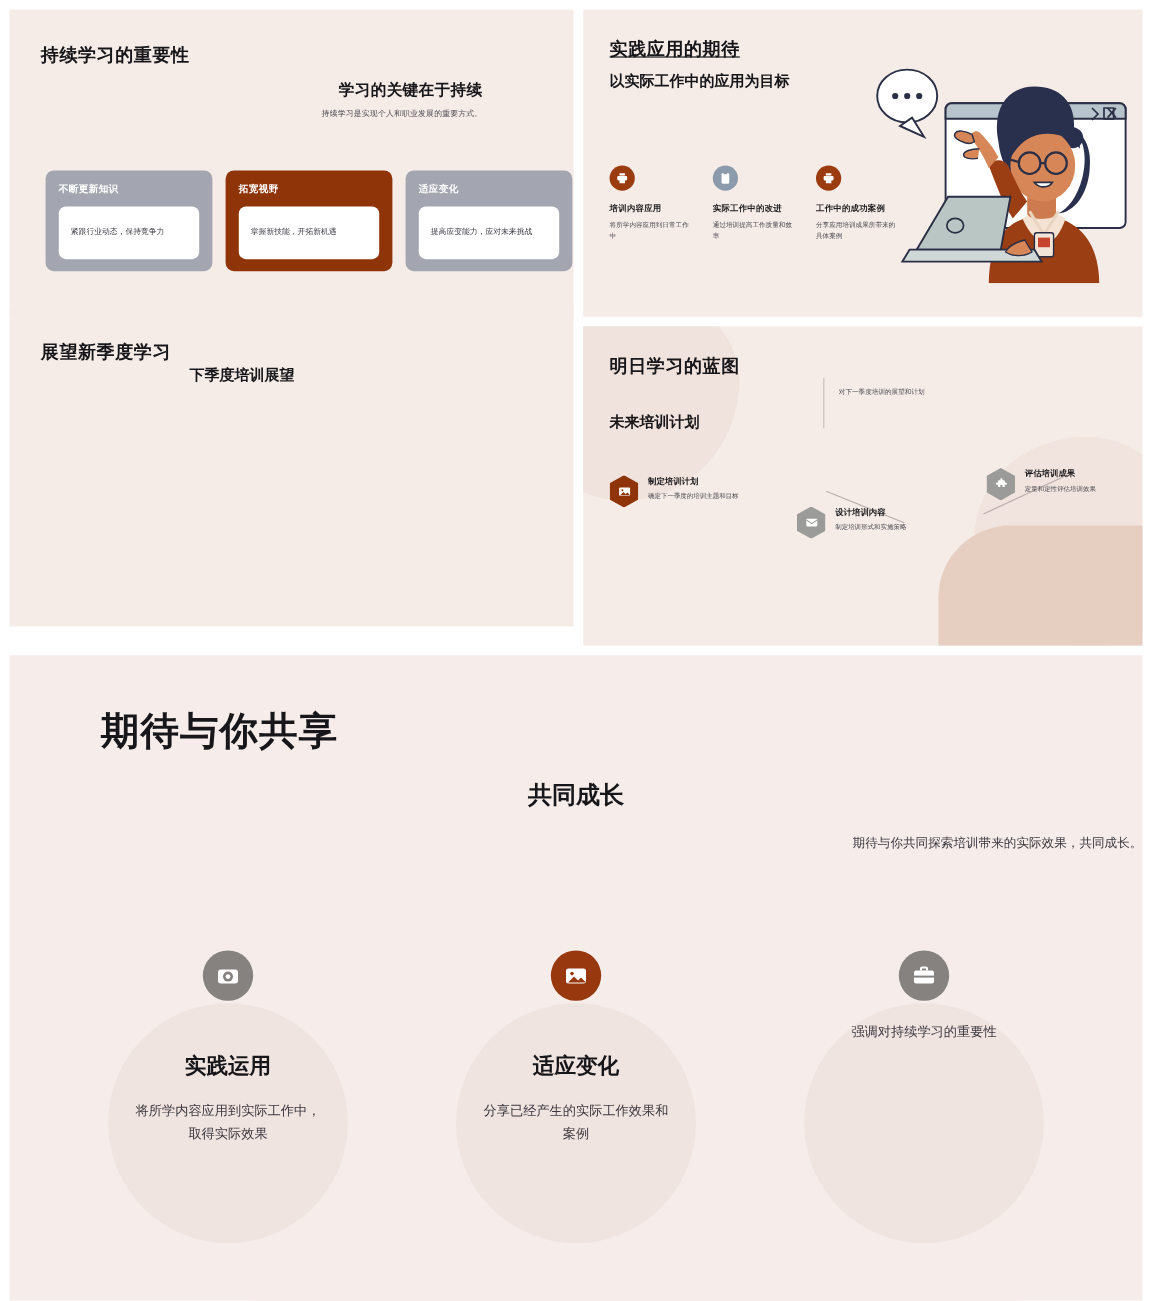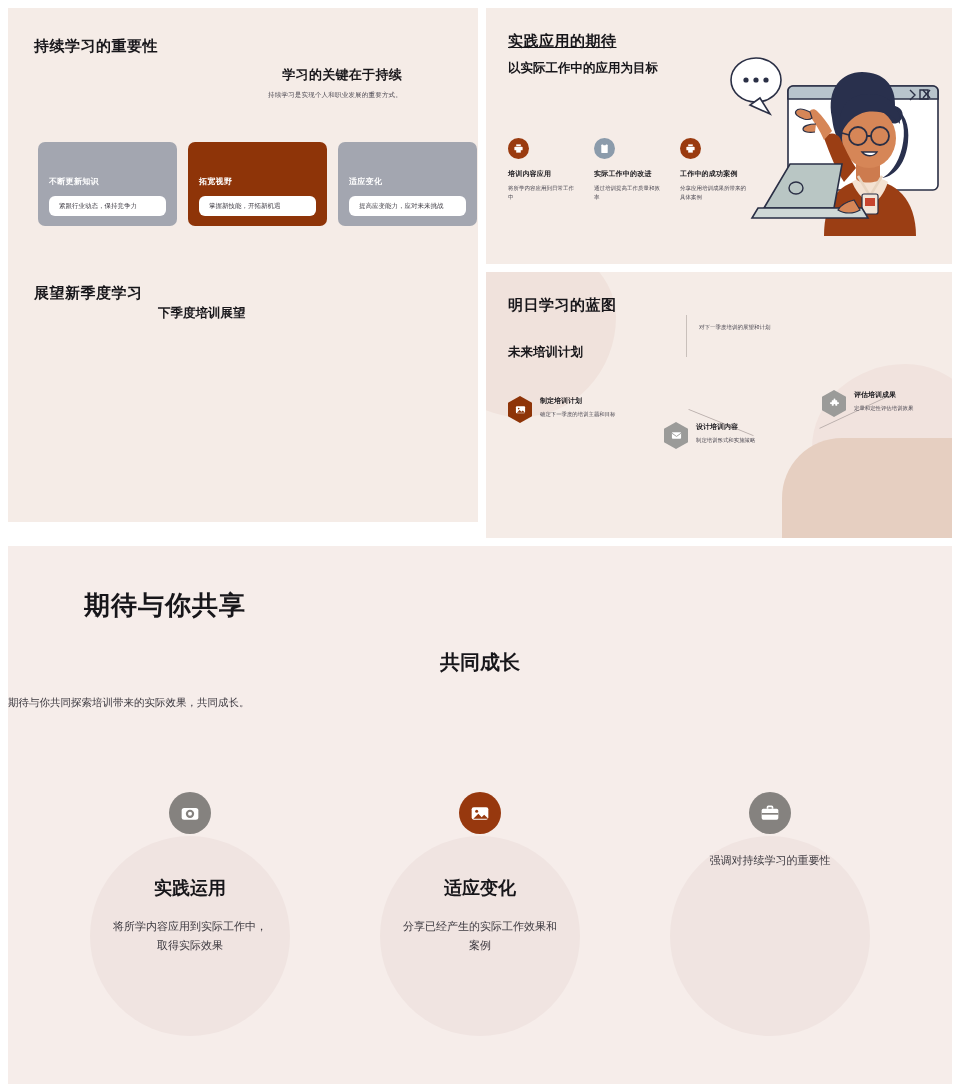--- a/index.html
+++ b/index.html
@@ -36,21 +36,21 @@
   #a-headwrap .s { font-size: 6.5px; color:#4a4750; margin-top: 7px; letter-spacing:.2px; }
 
   .cardrow { position: absolute; left: 30px; top: 134px; display: flex; gap: 11px; }
   .bcard {
     width: 139px; height: 84px; border-radius: 7px;
     padding: 10px 11px 0 11px;
     display: flex; flex-direction: column;
   }
   .bcard.grey  { background: #a3a6b0; }
   .bcard.brown { background: #8e3408; }
-  .bcard .ct { font-size: 8px; font-weight: 700; color:#ffffff; letter-spacing:.3px;margin-top:24px; }
+  .bcard .ct { font-size: 8px; font-weight: 700; color:#ffffff; letter-spacing:.3px; }
   .bcard .cbody {
     margin-top: 9px; background:#ffffff; border-radius: 6px;
     flex: 1; margin-bottom: 10px;
     display:flex; align-items:center; padding: 0 10px;
   }
   .bcard .cbody span { font-size: 6.5px; color: #3d3a42; line-height: 1.5; }
 
   
   #b-title { left: 22px; top: 24px; text-decoration: underline; }
   #b-sub   { left: 22px; top: 52px; }
@@ -100,23 +100,23 @@
     clip-path: polygon(50% 0%, 100% 25%, 100% 75%, 50% 100%, 0% 75%, 0% 25%);
     display:flex; align-items:center; justify-content:center;
   }
   .hex.brown { background:#8e3408; }
   .hex.grey  { background:#9b9b99; }
   .hexstep .ht { font-size: 7px; font-weight:700; color:#1d1c20; }
   .hexstep .hd { font-size: 5.4px; color:#4b4852; margin-top: 4px; line-height:1.65; }
   .connector { position:absolute; height:1px; background:#b9aeab; z-index:2; }
 
   
-  #e-title { position:absolute; left: 76px; top: 42px; font-size: 26px; font-weight:700; color:#17161a; letter-spacing: 1px; }
+  #e-title { position:absolute; left: 76px; top: 42px; font-size: 32px; font-weight:700; color:#17161a; letter-spacing: 1px; }
   #e-head  { position:absolute; left: 0; top: 103px; width: 944px; text-align:center; font-size: 20px; font-weight:700; color:#17161a; }
-  #e-sub   { position:absolute; left: 0; top: 150px; width: 944px; text-align:left; font-size: 10.5px; color:#3b383f; }
+  #e-sub   { position:absolute; left: 0; top: 150px; width: 944px; text-align:right; font-size: 10.5px; color:#3b383f; }
 
   .ecirc { position:absolute; top: 246px; width: 240px; text-align:center; }
   .ebig {
     position:absolute; left: 20px; top: 44px; width: 200px; height: 200px;
     border-radius: 50%; background: #f0e4e1;
   }
   .eic {
     position:relative; width: 42px; height: 42px; border-radius: 50%;
     margin: 0 auto; display:flex; align-items:center; justify-content:center; z-index: 3;
   }

